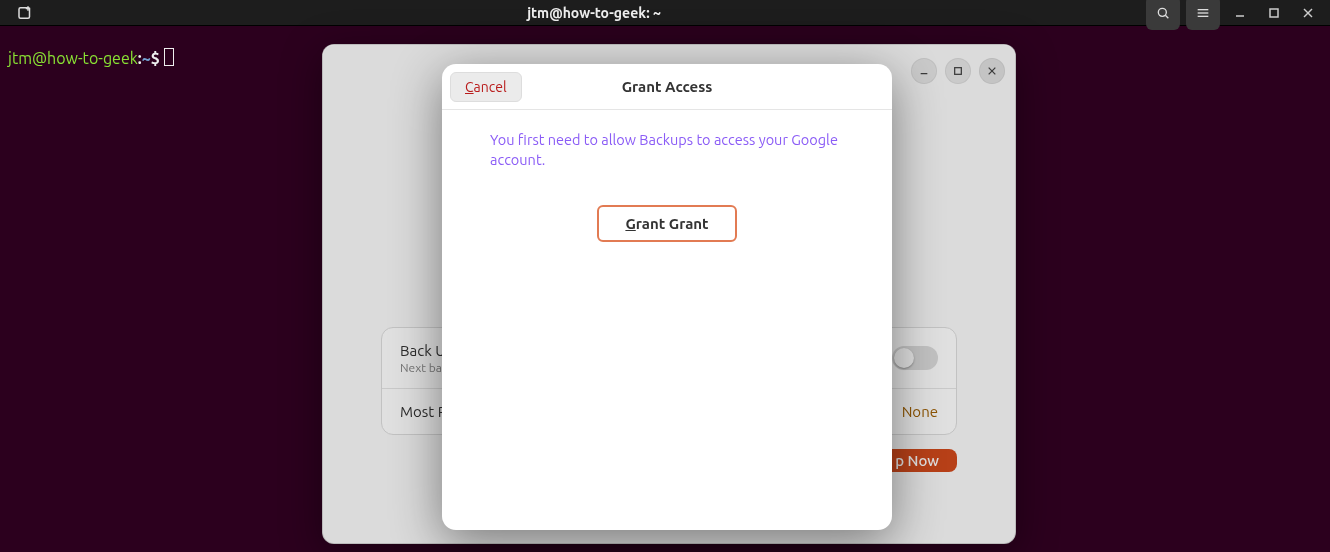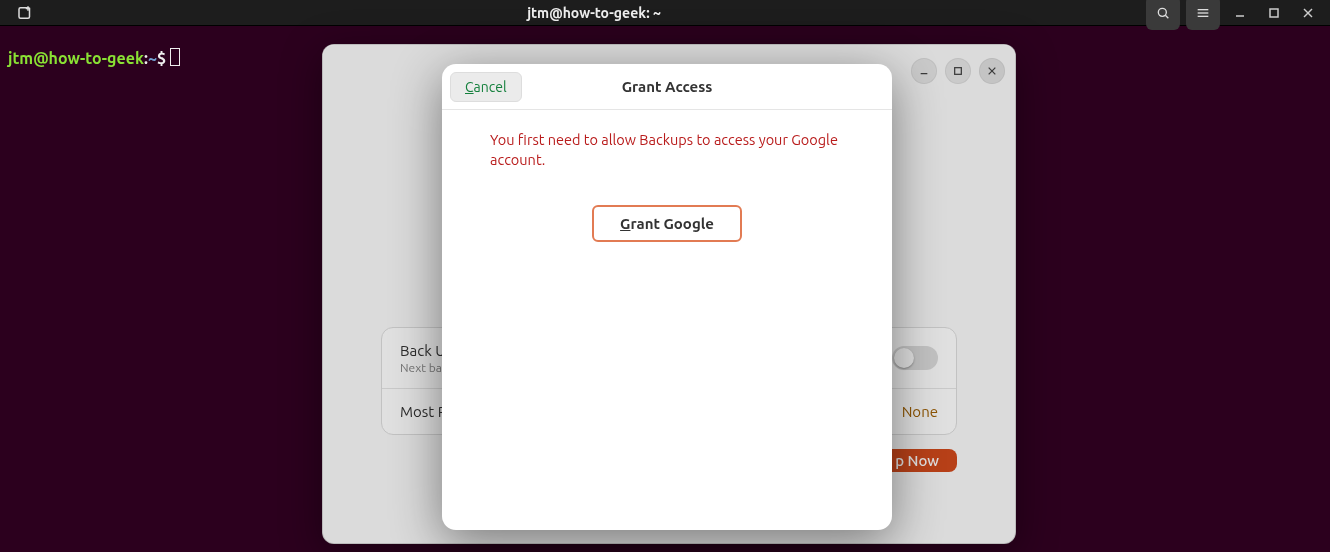--- a/index.html
+++ b/index.html
@@ -33,21 +33,21 @@
   .win-ctrl { width: 28px; height: 28px; display:flex;align-items:center;justify-content:center; }
   
   .terminal {
     position: absolute;
     top: 42px; left: 0; right: 0; bottom: 0;
     padding: 6px 8px;
     font-family: "Ubuntu Mono", Consolas, monospace;
     font-size: 16px;
     color: #eee;
   }
-  .prompt-user { color: #8ae234; font-weight: bold; text-align: center; }
+  .prompt-user { color: #8ae234; font-weight: normal; text-align: center; }
   .prompt-colon { color: #eee; font-weight: bold; }
   .prompt-path { color: #729fcf; font-weight: bold; }
   .prompt-dollar { color: #eee; font-weight: bold; }
   .cursor {
     display:inline-block;
     width:10px; height:18px;
     border:1px solid #eee;
     vertical-align: -2px;
     margin-left: 4px;
   }
@@ -135,35 +135,35 @@
     border-bottom:1px solid #e5e5e5;
     padding: 0 8px;
     position:relative;
   }
   .cancel-btn {
     background:#ebebeb;
     border:1px solid #ddd;
     border-radius:6px;
     padding:6px 14px;
     font-size:14px;
-    color:#15803d;
+    color:#b91c1c;
     cursor:pointer;
   }
   .cancel-btn .ul { text-decoration: underline; }
   .dialog-title {
     position:absolute; left:0; right:0; text-align:center;
     font-size:15px; font-weight:700; color:#333;
     pointer-events:none;
   }
   .dialog-body {
     padding: 20px 48px 0 48px;
     flex:1;
   }
   .dialog-msg {
-    font-size:14.5px; color:#b91c1c; line-height:1.35;
+    font-size:14.5px; color:#8b5cf6; line-height:1.35;
     margin-bottom: 36px;
   }
   .grant-btn {
     display:block;
     margin: 0 auto;
     padding: 8px 26px;
     font-size:15px;
     font-weight:600;
     color:#333;
     background:#fff;
@@ -264,15 +264,15 @@
   <div class="scrim"></div>
 </div>
 
 <div class="dialog">
   <div class="dialog-header">
     <button class="cancel-btn"><span class="ul">C</span><span>ancel</span></button>
     <div class="dialog-title">Grant Access</div>
   </div>
   <div class="dialog-body">
     <p class="dialog-msg">You first need to allow Backups to access your Google account.</p>
-    <button class="grant-btn"><span class="ul">G</span><span>rant Google</span></button>
+    <button class="grant-btn"><span class="ul">G</span><span>rant Grant</span></button>
   </div>
 </div>
 
 </body></html>

